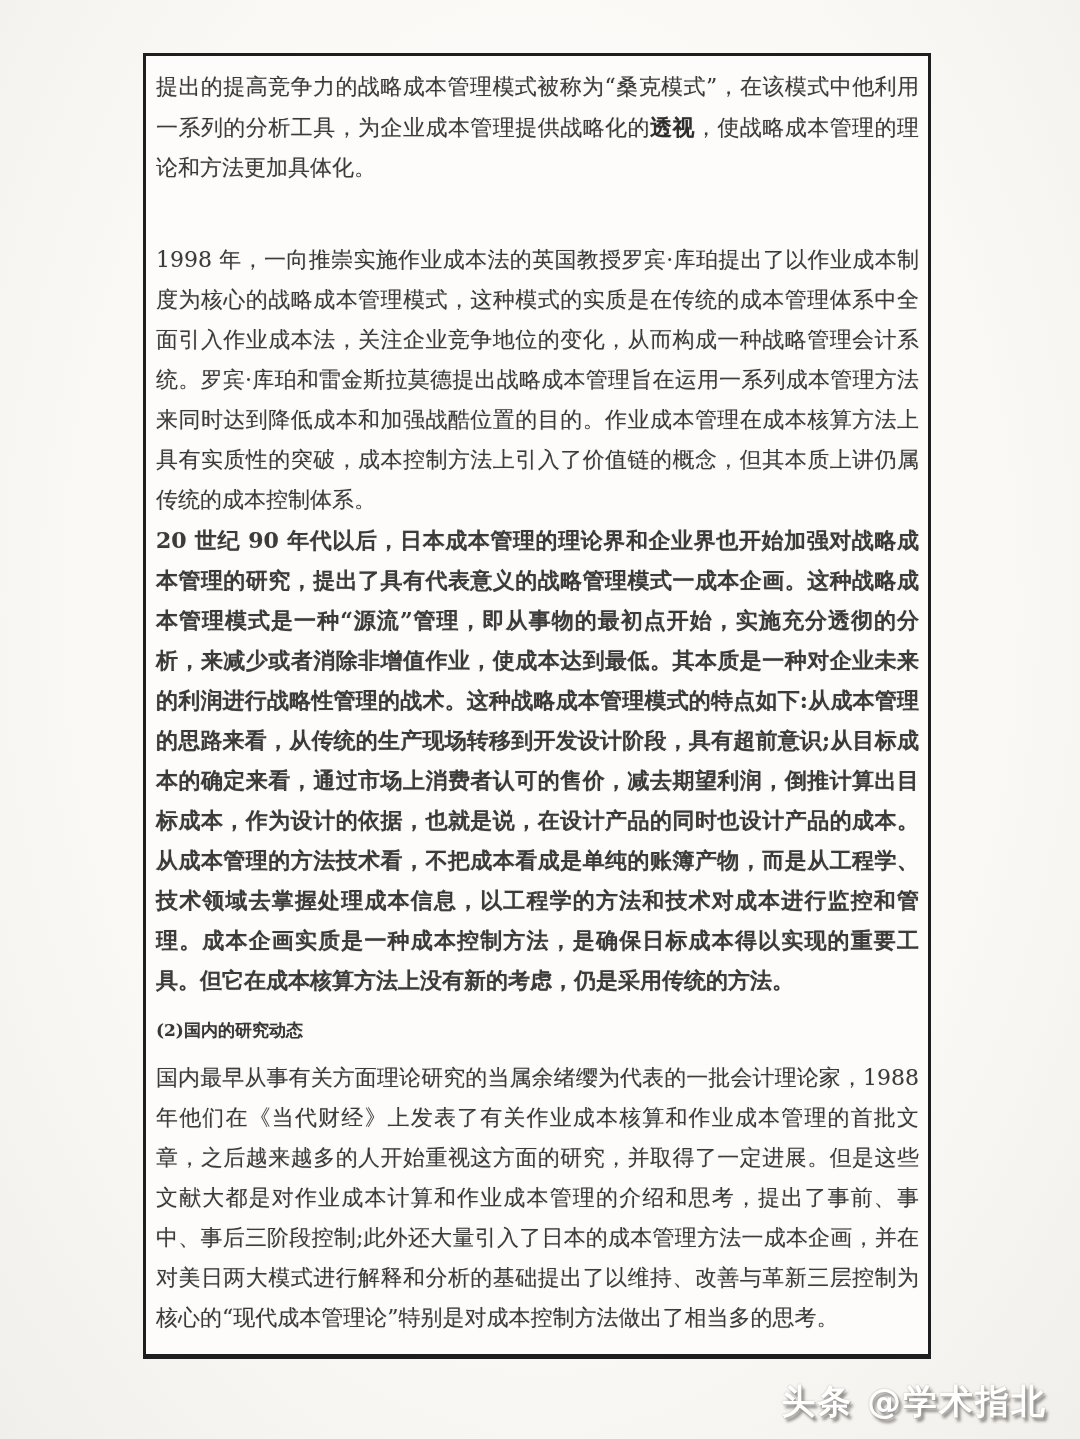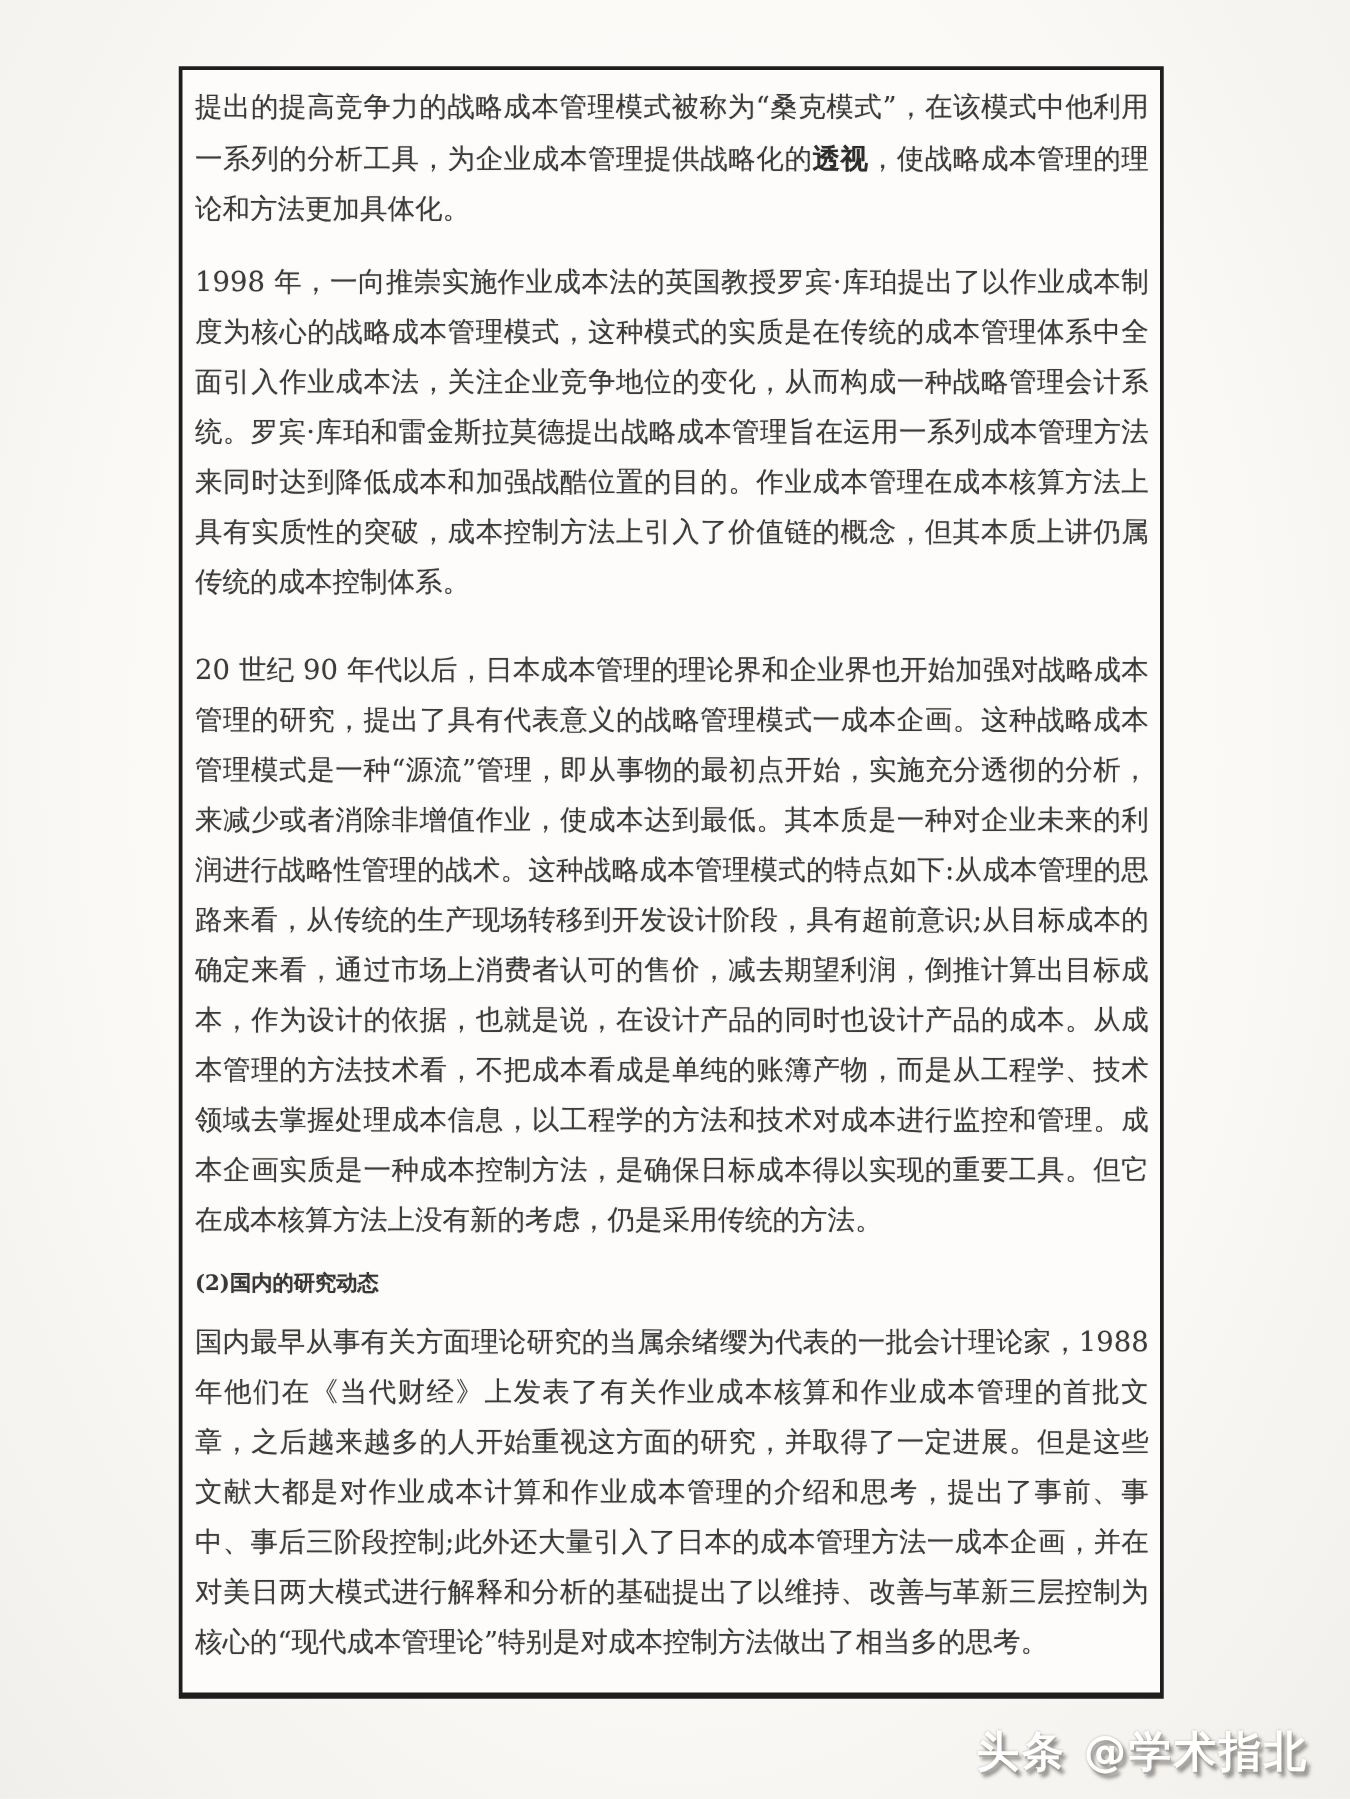--- a/index.html
+++ b/index.html
@@ -27,23 +27,23 @@
   }
   .para {
     margin: 0;
     font-size: 22px;
     line-height: 40px;
     color: #3c3b39;
     text-align: justify;
     text-justify: inter-ideograph;
     text-shadow: 0 0 1px rgba(70,68,66,0.35);
   }
-  .para.p0 { margin-bottom: 19px; }
-  .para.p1 { margin-bottom: 30px; }
-  .para.p2 { margin-bottom: 10px; }
+  .para.p0 { margin-bottom: 52px; }
+  .para.p1 { }
+  .para.p2 { margin-bottom: 10px; font-weight: bold; }
   .heading {
     margin: 0 0 8px 0;
     font-size: 17px;
     line-height: 40px;
     font-weight: 600;
     color: #383735;
     text-shadow: 0 0 1px rgba(70,68,66,0.35);
   }
   .em-bold { font-weight: bold; color: #2e2d2b; }
   .watermark {

